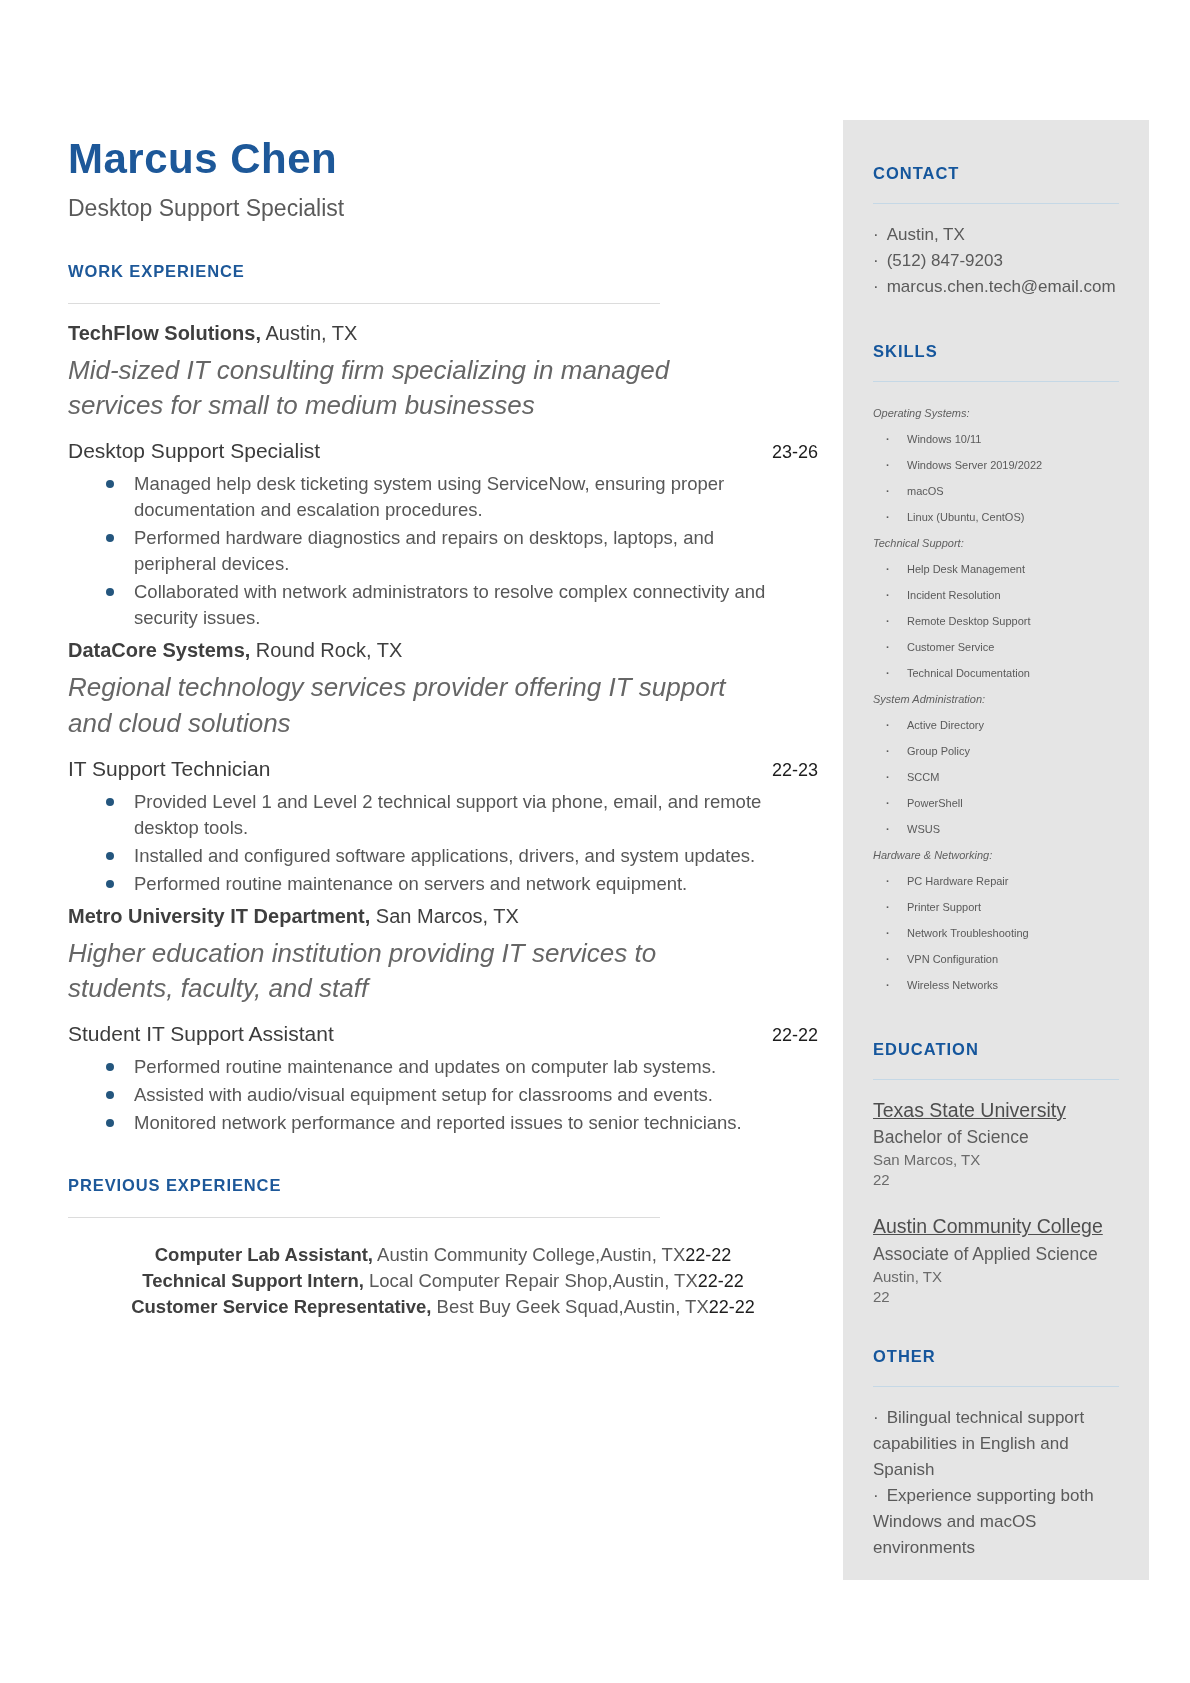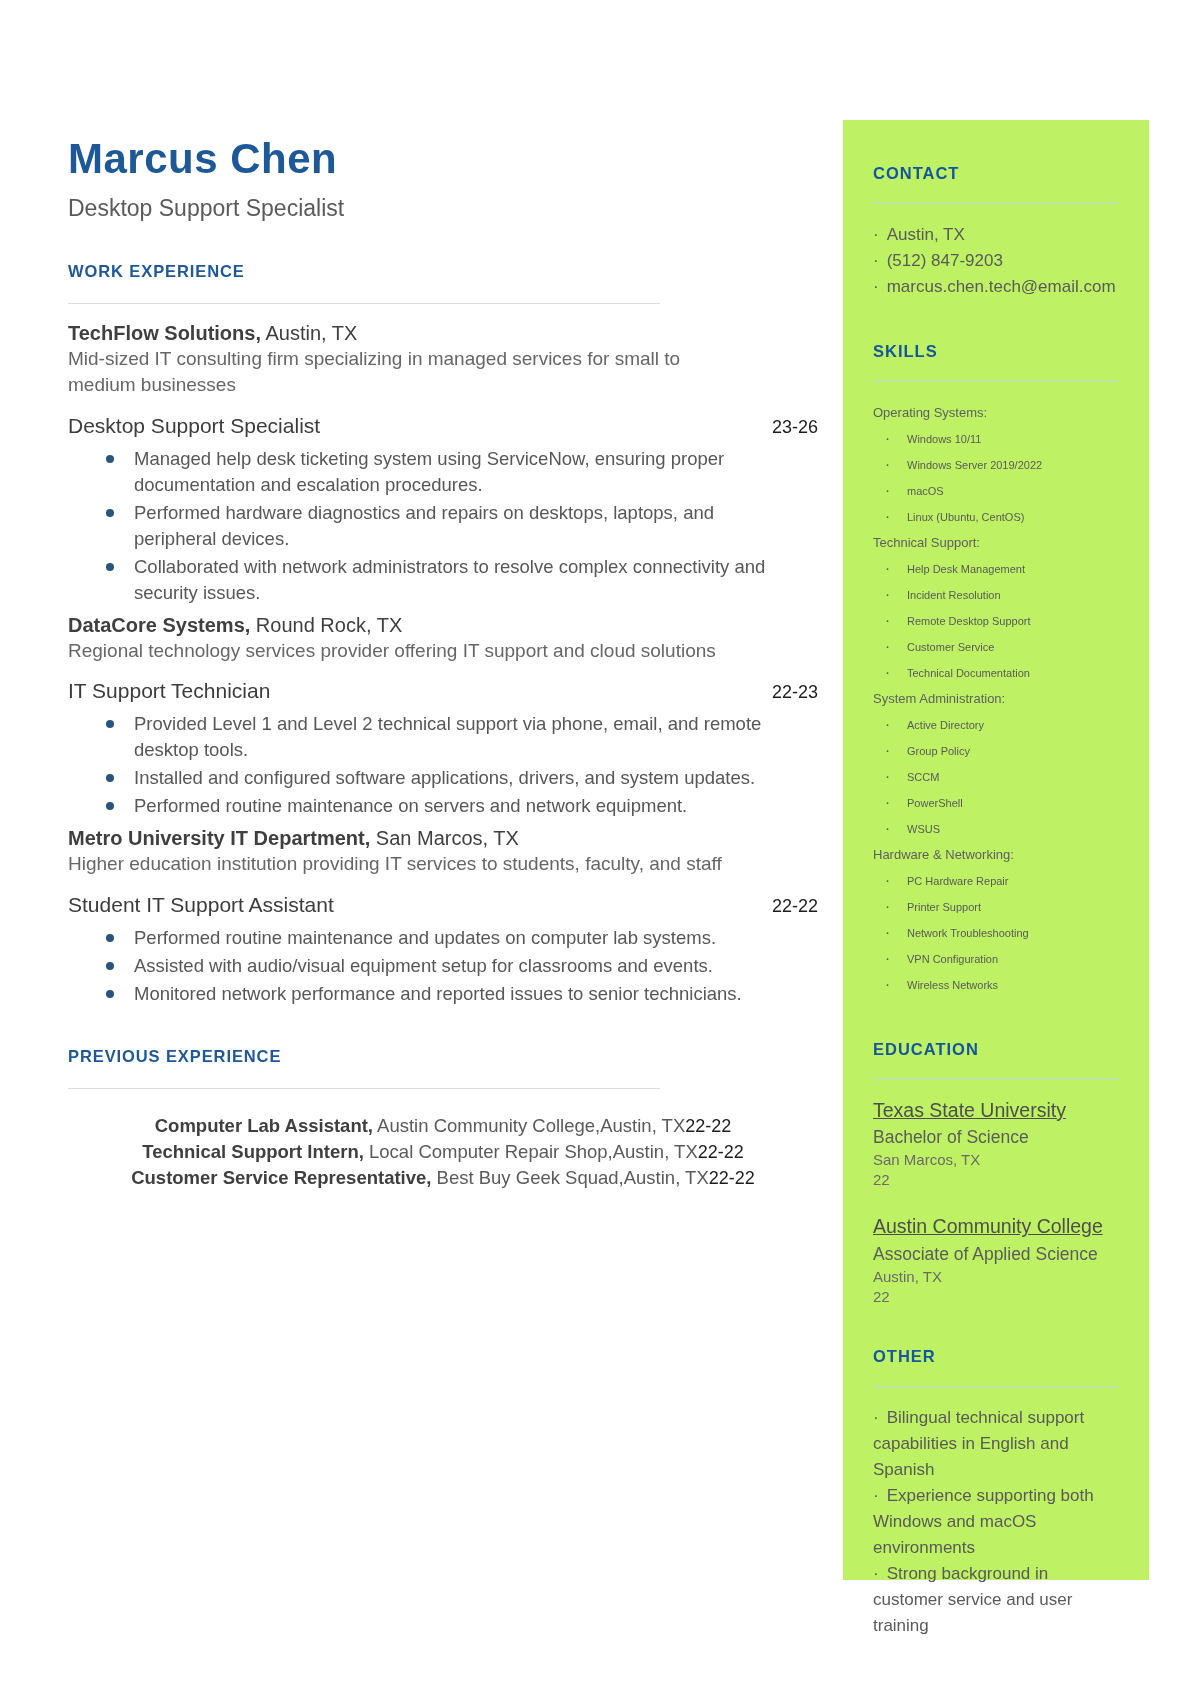--- a/index.html
+++ b/index.html
@@ -10,45 +10,45 @@
   
   .main { position:absolute; left:68px; top:135px; width:750px; }
   .name { font-size:42px; font-weight:700; color:#1d5899; letter-spacing:.5px; line-height:1.15; }
   .subtitle { font-size:23px; color:#5a5a5a; margin-top:12px; }
   .section-heading { font-size:16.5px; font-weight:700; color:#1d5899; letter-spacing:.9px; margin-top:40px; }
   .main-divider { width:592px; height:1px; background:#dcdcdc; margin-top:22px; }
 
   .job { margin-top:0; }
   .company-line { font-size:20px; color:#3f3f3f; margin-top:18px; }
   .company-line .company { font-weight:700; }
-  .job-desc { font-size:19px; color:#666; line-height:1.35; margin-top:1px; max-width:660px; }
+  .job-desc { font-size:26px; font-style:italic; color:#666; line-height:1.35; margin-top:8px; max-width:660px; }
   .job-row { display:flex; justify-content:space-between; align-items:baseline; margin-top:16px; }
   .job-title { font-size:21px; color:#3c3c3c; }
   .job-dates { font-size:18px; color:#1d1d1d; }
   ul.bullets { list-style:none; margin-top:8px; }
   ul.bullets li { position:relative; padding-left:66px; font-size:18.5px; color:#575757;
                   line-height:26px; margin-bottom:2px; max-width:700px; }
   ul.bullets li::before { content:""; position:absolute; left:38px; top:9px;
                   width:8px; height:8px; border-radius:50%; background:#24567e; }
 
   .prev-rows { margin-top:24px; }
   .prev-row { display:flex; justify-content:center; align-items:baseline; line-height:26px; }
   .prev-left { font-size:18.5px; color:#5a5a5a; }
   .prev-left .prev-title { font-weight:700; color:#3f3f3f; }
   .prev-dates { font-size:18px; color:#1d1d1d; }
 
   
   .sidebar { position:absolute; left:843px; top:120px; width:306px; height:1460px;
-             background:#bef264; padding:44px 30px 0 30px; }
+             background:#e5e5e5; padding:44px 30px 0 30px; }
   .sb-heading { font-size:16.5px; font-weight:700; color:#15569c; letter-spacing:1px; }
   .sb-divider { width:100%; height:1px; background:#c5d8e6; margin:20px 0 18px 0; }
   .sb-section { margin-bottom:42px; }
   .sb-item { font-size:17px; color:#5a5a5a; line-height:26px; }
   .sb-item .dot { color:#5a5a5a; margin-right:8px; }
-  .skill-cat { font-size:13px; color:#5f5f5f; line-height:26px; }
+  .skill-cat { font-size:11px; font-style:italic; color:#5f5f5f; line-height:26px; }
   .skill-item { position:relative; padding-left:34px; font-size:11px; color:#5a5a5a; line-height:26px; }
   .skill-item::before { content:"\00B7"; position:absolute; left:13px; top:0; color:#5a5a5a; font-weight:700; }
   .school { margin-bottom:26px; }
   .school-name { font-size:19.5px; color:#4e4e4e; line-height:1.3;text-decoration:underline; }
   .school-degree { font-size:17.5px; color:#5c5c5c; margin-top:4px; }
   .school-loc, .school-year { font-size:15px; color:#6b6b6b; margin-top:3px; }
   .other-item { font-size:17px; color:#5a5a5a; line-height:26px; }
   .other-item .dot { margin-right:8px; }
 </style>
 </head>
@@ -190,17 +190,16 @@
         <div class="school-loc">Austin, TX</div>
         <div class="school-year">22</div>
       </div>
     </div>
 
     <div class="sb-section">
       <div class="sb-heading">OTHER</div>
       <div class="sb-divider"></div>
       <div class="other-item"><span class="dot">·</span><span>Bilingual technical support capabilities in English and Spanish</span></div>
       <div class="other-item"><span class="dot">·</span><span>Experience supporting both Windows and macOS environments</span></div>
-      <div class="other-item"><span class="dot">·</span><span>Strong background in customer service and user training</span></div>
     </div>
 
   </div>
 </div>
 
 </body></html>

